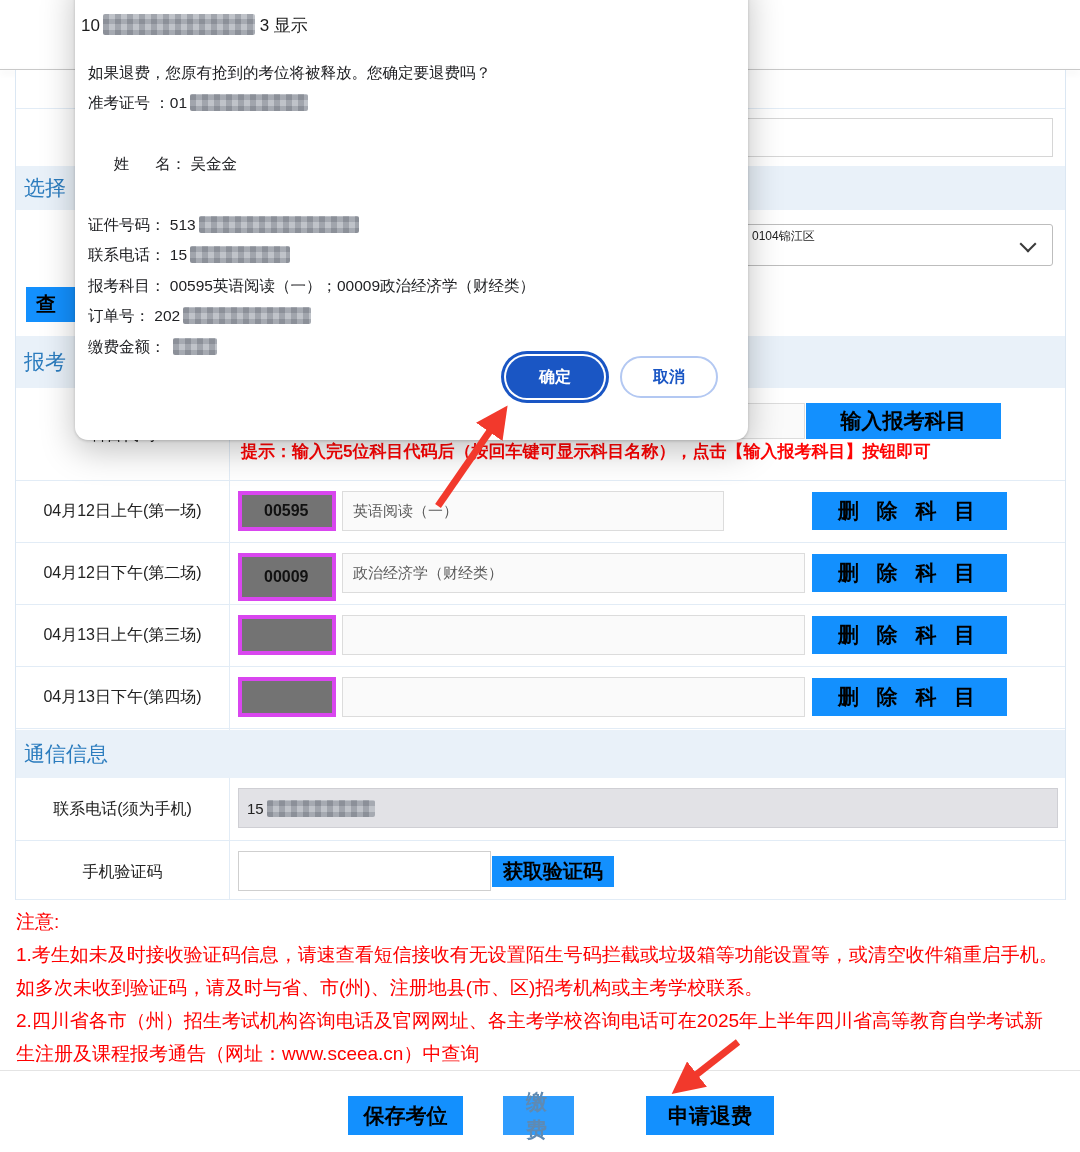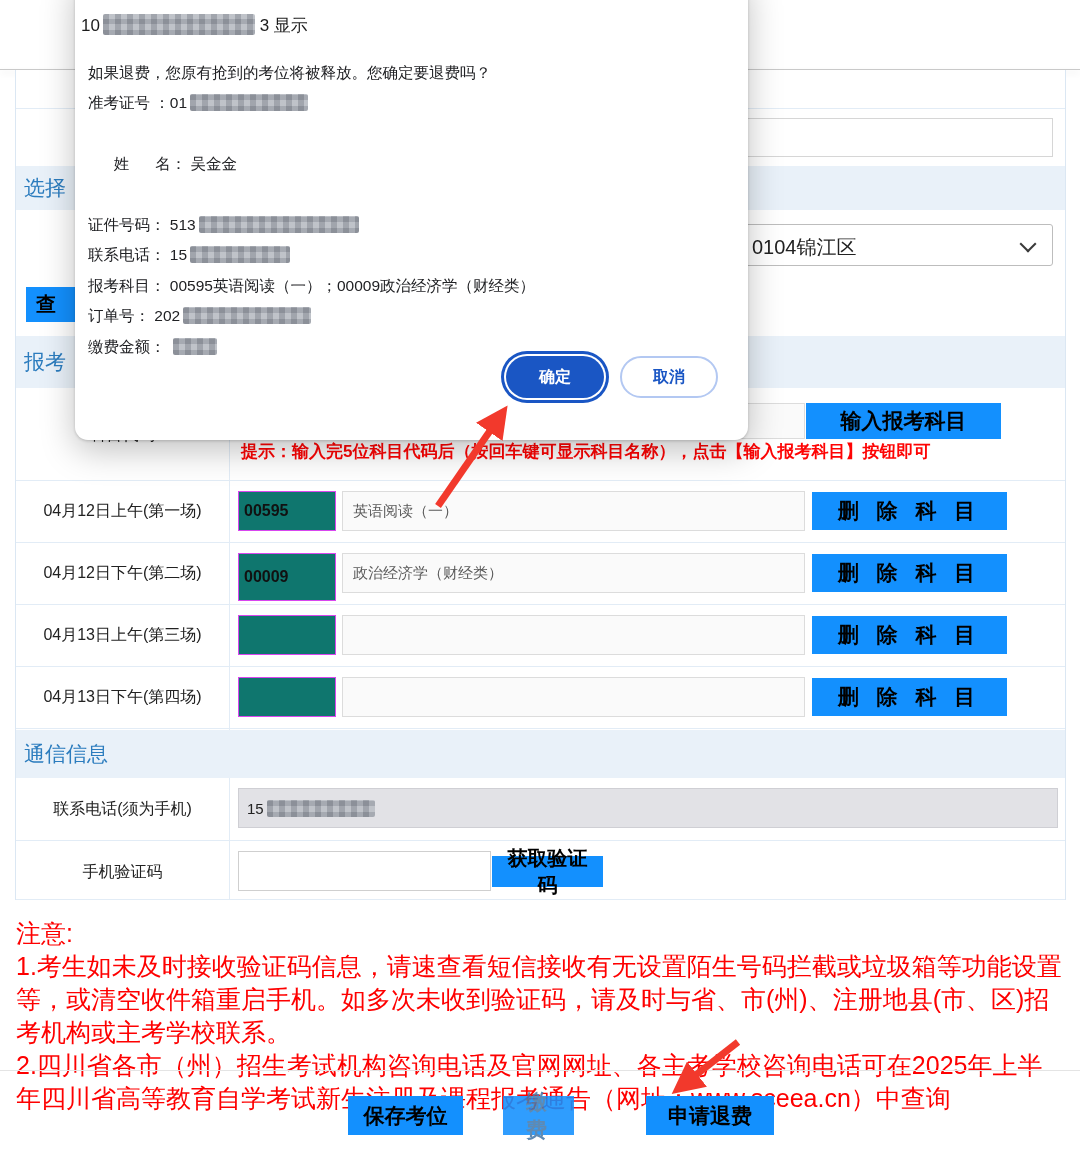--- a/index.html
+++ b/index.html
@@ -18,40 +18,40 @@
   
   .tbl{left:15px;top:70px;width:1049px;height:830px;background:#fff;
     border-left:1px solid #dbe7f3;border-right:1px solid #dbe7f3;}
   .hline{position:absolute;left:0;width:1049px;height:1px;background:#e2ecf6;}
   .vline{position:absolute;left:213px;top:320px;width:1px;height:510px;background:#e2ecf6;}
   .band{position:absolute;left:0;width:1049px;background:#e9f1f9;
     color:#2b7cbe;font-size:21px;display:flex;align-items:center;padding-left:8px;box-sizing:border-box;}
   .rowlabel{position:absolute;left:0;width:213px;display:flex;align-items:center;justify-content:center;
     color:#222;font-size:16px;text-align:center;}
   .inputbox{position:absolute;box-sizing:border-box;border:1px solid #d6d6d6;background:#fafafa;}
-  .codebox{background:#0f766e;border:1px solid #d946ef;color:#111;font-size:16px;font-weight:bold;
-    display:flex;align-items:center;padding-left:5px;box-sizing:border-box;}
+  .codebox{background:#737373;border:4px solid #d946ef;color:#111;font-size:16px;font-weight:bold;
+    display:flex;align-items:center;padding-left:22px;box-sizing:border-box;}
   .namebox{background:#fafafa;border:1px solid #dcdcdc;color:#5a5a5a;font-size:15px;
     display:flex;align-items:center;padding-left:10px;box-sizing:border-box;}
   .bluebtn{background:#1390fe;color:#000;border:none;display:flex;align-items:center;justify-content:center;
     font-family:inherit;cursor:pointer;box-sizing:border-box;}
   .delbtn{font-size:21px;font-weight:bold;letter-spacing:6px;}
   .hint{position:absolute;color:#fe0404;font-size:17px;font-weight:bold;white-space:nowrap;}
 
   
   .sel{position:absolute;background:#fff;border:1px solid #bdbdbd;border-radius:3px;box-sizing:border-box;}
-  .sel .val{position:absolute;left:513px;top:9px;font-size:20px;color:#222;}
+  .sel .val{position:absolute;left:513px;top:3px;font-size:12px;color:#222;}
   .chev{position:absolute;right:18px;top:13px;width:10px;height:10px;
     border-right:2px solid #3a3a3a;border-bottom:2px solid #3a3a3a;transform:rotate(45deg);}
 
   
   .graybox{background:#e2e2e6;border:1px solid #cfcfd4;color:#222;}
 
   
-  .notice{left:16px;top:905px;width:1046px;color:#fe0000;font-size:25px;line-height:33px;margin-top:12px;}
+  .notice{left:16px;top:905px;width:1046px;color:#fe0000;font-size:19px;line-height:33px;}
 
   
   .foot-line{left:0;top:1070px;width:1080px;height:1px;background:#e4e4e4;}
   .footbtn{position:absolute;top:1096px;height:39px;font-size:21px;font-weight:bold;}
   .paybtn{opacity:.88;color:#4a7aa8 !important;letter-spacing:4px;}
 
   
   .dialog{left:75px;top:-26px;width:673px;height:466px;background:#fff;border-radius:13px;
     box-shadow:0 1px 3px rgba(0,0,0,.18),0 10px 34px rgba(0,0,0,.25);z-index:20;}
   .dlg-title{position:absolute;left:6px;top:40px;font-size:17px;color:#1b1b1b;}
@@ -115,21 +115,21 @@
   <div class="inputbox namebox" style="left:326px;top:333px;width:463px;height:36px"></div>
   <button class="bluebtn" style="position:absolute;left:790px;top:333px;width:195px;height:36px;font-size:21px;font-weight:bold">
     <span>输入报考科目</span>
   </button>
   <div class="hint" style="left:225px;top:370px">提示：输入完5位科目代码后（按回车键可显示科目名称），点击【输入报考科目】按钮即可</div>
 
   <div class="rowlabel" style="top:410px;height:62px">04月12日上午(第一场)</div>
   <div class="inputbox codebox" style="left:222px;top:421px;width:98px;height:40px">
     <span>00595</span>
   </div>
-  <div class="inputbox namebox" style="left:326px;top:421px;width:463px;height:40px">
+  <div class="inputbox namebox" style="left:326px;top:421px;width:382px;height:40px">
     <span>英语阅读（一）</span>
   </div>
   <button class="bluebtn delbtn" style="position:absolute;left:796px;top:422px;width:195px;height:38px">
     <span>删 除 科 目</span>
   </button>
 
   <div class="rowlabel" style="top:472px;height:62px">04月12日下午(第二场)</div>
   <div class="inputbox codebox" style="left:222px;top:483px;width:98px;height:48px">
     <span>00009</span>
   </div>
@@ -165,21 +165,21 @@
   <div class="band" style="top:660px;height:48px">
     <span>通信信息</span>
   </div>
   <div class="rowlabel" style="top:708px;height:62px">联系电话(须为手机)</div>
   <div class="inputbox graybox" style="left:222px;top:718px;width:820px;height:40px;display:flex;align-items:center;padding-left:8px;font-size:15px">
     <span>15</span>
     <span class="blur" style="width:108px"></span>
   </div>
   <div class="rowlabel" style="top:770px;height:64px">手机验证码</div>
   <div class="inputbox" style="left:222px;top:781px;width:253px;height:40px;background:#fff;border:1px solid #cfcfcf"></div>
-  <button class="bluebtn" style="position:absolute;left:476px;top:786px;width:111px;height:31px;font-size:20px;font-weight:bold">
+  <button class="bluebtn" style="position:absolute;left:476px;top:786px;width:122px;height:31px;font-size:20px;font-weight:bold">
     <span>获取验证码</span>
   </button>
 </div>
 
 <div class="abs notice">
   <div>注意:</div>
   <div>1.考生如未及时接收验证码信息，请速查看短信接收有无设置陌生号码拦截或垃圾箱等功能设置等，或清空收件箱重启手机。如多次未收到验证码，请及时与省、市(州)、注册地县(市、区)招考机构或主考学校联系。</div>
   <div>2.四川省各市（州）招生考试机构咨询电话及官网网址、各主考学校咨询电话可在2025年上半年四川省高等教育自学考试新生注册及课程报考通告（网址：www.sceea.cn）中查询</div>
 </div>
 

